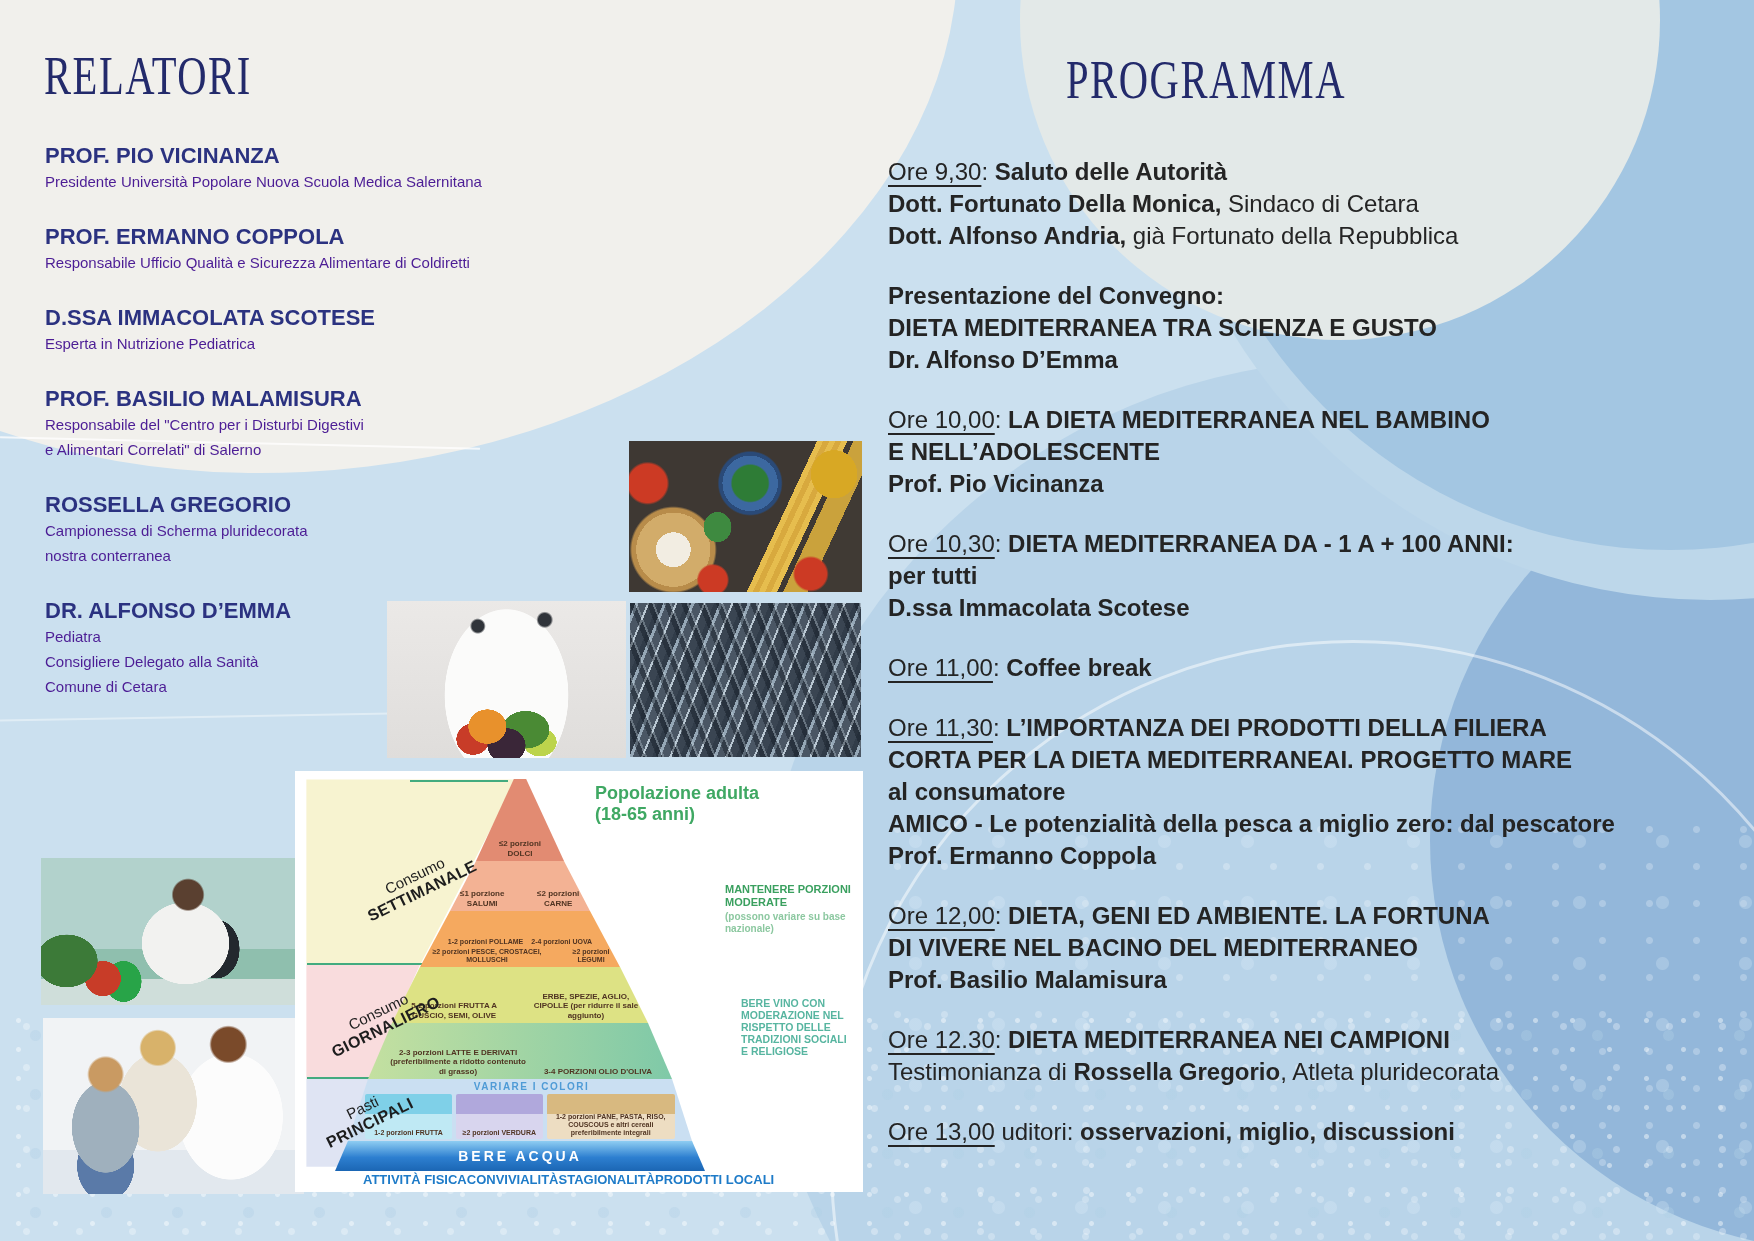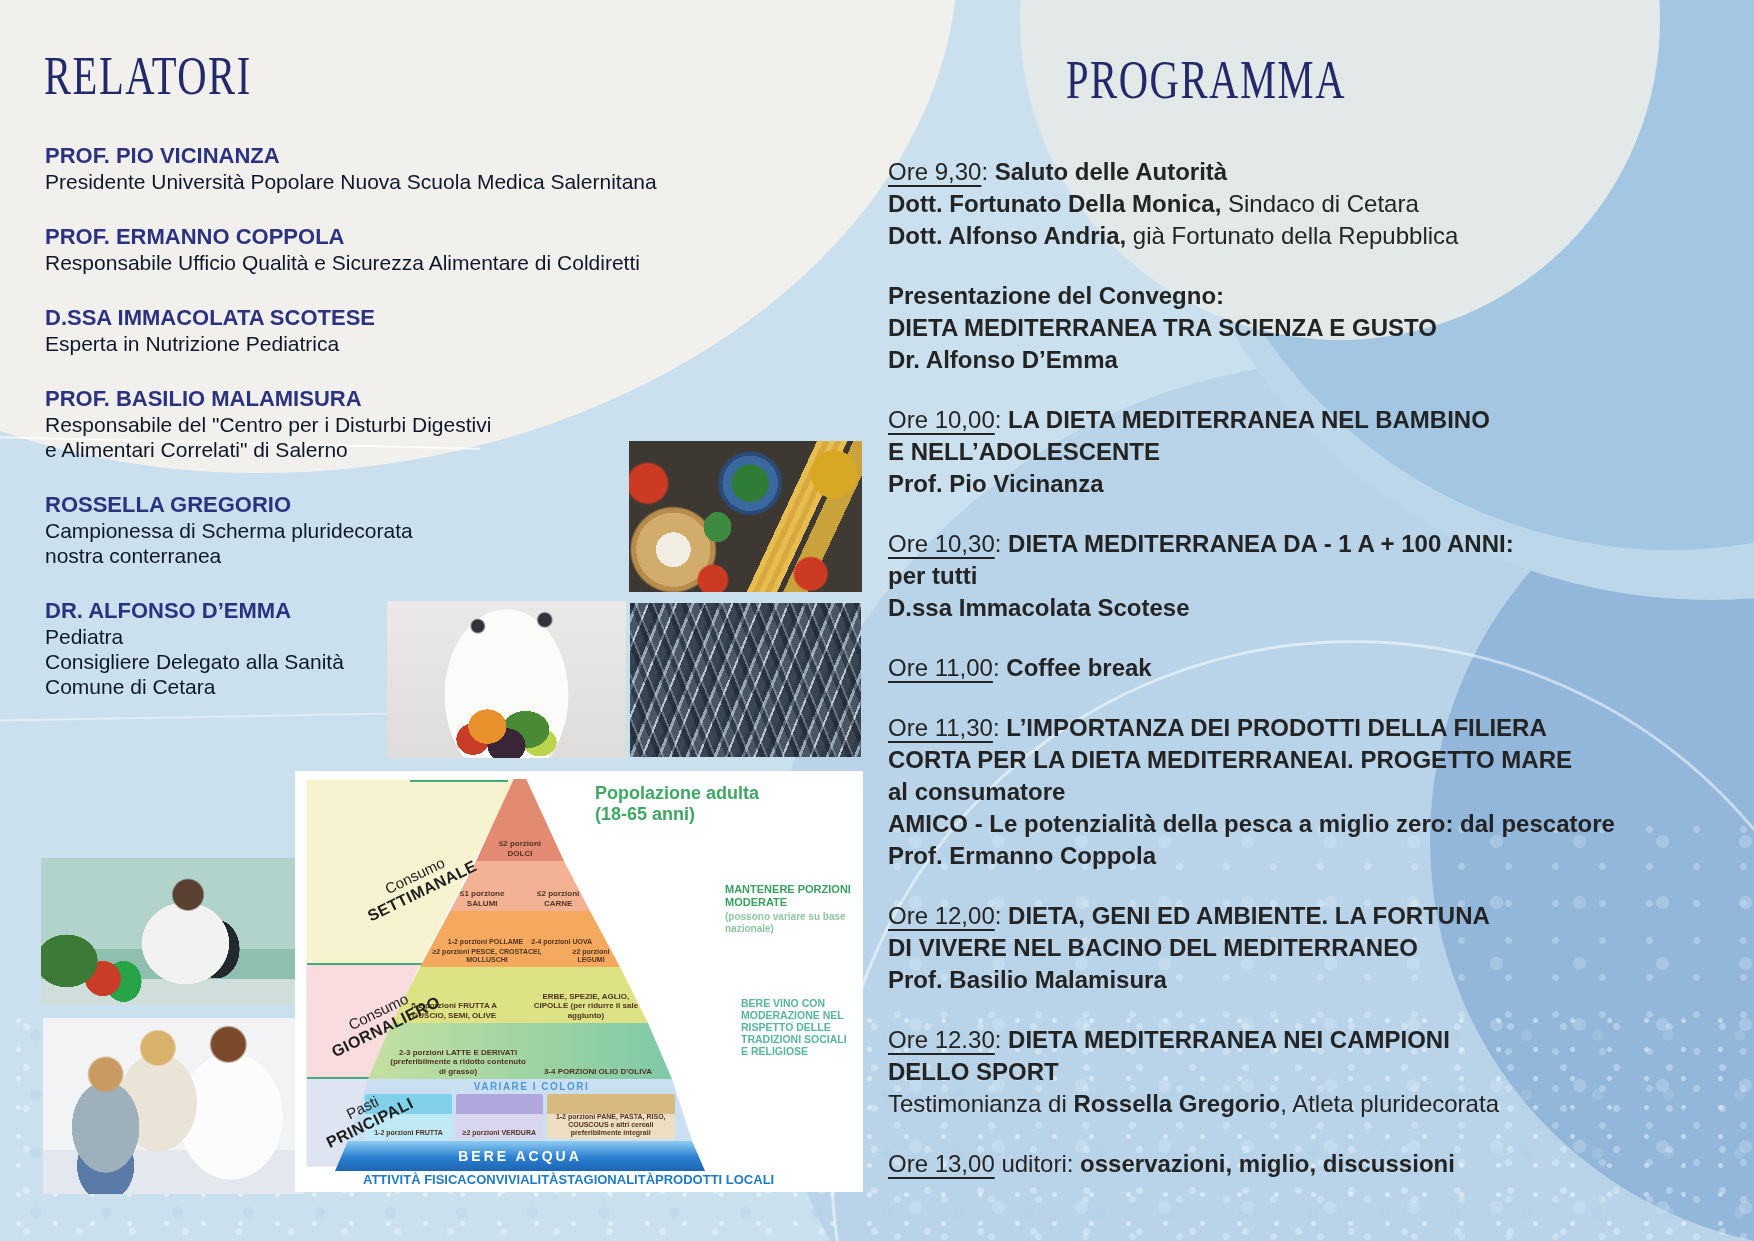--- a/index.html
+++ b/index.html
@@ -33,21 +33,21 @@
   
   .doc-title{position:absolute;font-family:"Liberation Serif",serif;font-size:52px;
              font-weight:500;color:#232a6b;letter-spacing:2px;white-space:nowrap;
              transform:scale(.78,1.06);transform-origin:0 0;}
   #title-relatori{left:44px;top:44px;}
   #title-programma{left:1066px;top:48px;}
   
   .speakers{position:absolute;left:45px;top:142px;width:640px;}
   .speaker{margin-bottom:29px;}
   .sp-name{font-size:22px;font-weight:700;color:#2b3280;line-height:27px;white-space:nowrap;}
-  .sp-role{font-size:21px;color:#0f172a;line-height:25px;white-space:nowrap;}
+  .sp-role{font-size:15px;color:#4c1d95;line-height:25px;white-space:nowrap;}
   
   .program{position:absolute;left:888px;top:156px;}
   .prog-item{margin-bottom:28px;}
   .prog-line{font-size:24px;line-height:32px;color:#242424;white-space:nowrap;}
   .prog-line .b{font-weight:700;}
   .prog-line .u{text-decoration:underline;text-underline-offset:5px;
                 text-decoration-thickness:2px;}
   
   .photo{position:absolute;overflow:hidden;}
   .photo-food{left:629px;top:441px;width:233px;height:151px;background:
@@ -244,21 +244,20 @@
         <div class="prog-line"><span class="b">AMICO - Le potenzialità della pesca a miglio zero: dal pescatore</span></div>
         <div class="prog-line"><span class="b">Prof. Ermanno Coppola</span></div>
       </div>
       <div class="prog-item">
         <div class="prog-line"><span class="u">Ore 12,00</span><span>: </span><span class="b">DIETA, GENI ED AMBIENTE. LA FORTUNA</span></div>
         <div class="prog-line"><span class="b">DI VIVERE NEL BACINO DEL MEDITERRANEO</span></div>
         <div class="prog-line"><span class="b">Prof. Basilio Malamisura</span></div>
       </div>
       <div class="prog-item">
         <div class="prog-line"><span class="u">Ore 12.30</span><span>: </span><span class="b">DIETA MEDITERRANEA NEI CAMPIONI</span></div>
-        <div class="prog-line"><span class="b">DELLO SPORT</span></div>
         <div class="prog-line"><span>Testimonianza di </span><span class="b">Rossella Gregorio</span><span>, Atleta pluridecorata</span></div>
       </div>
       <div class="prog-item">
         <div class="prog-line"><span class="u">Ore 13,00</span><span> uditori: </span><span class="b">osservazioni, miglio, discussioni</span></div>
       </div>
     </div>
 
   <div class="photo photo-food"></div>
   <div class="photo photo-doctor"></div>
   <div class="photo photo-fish"></div>

